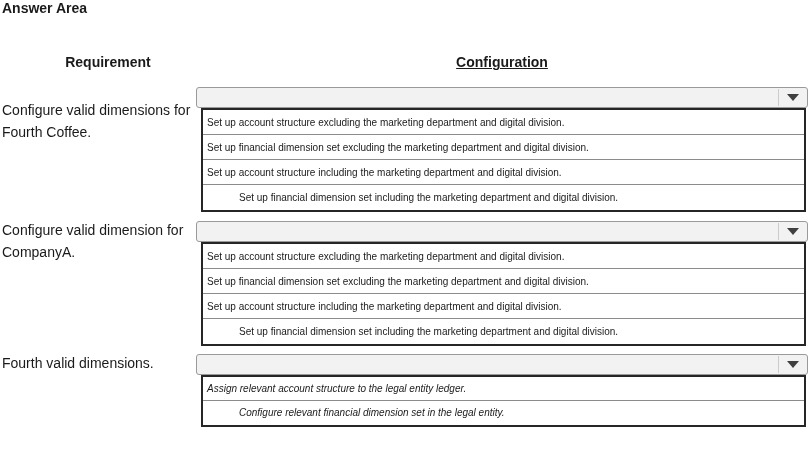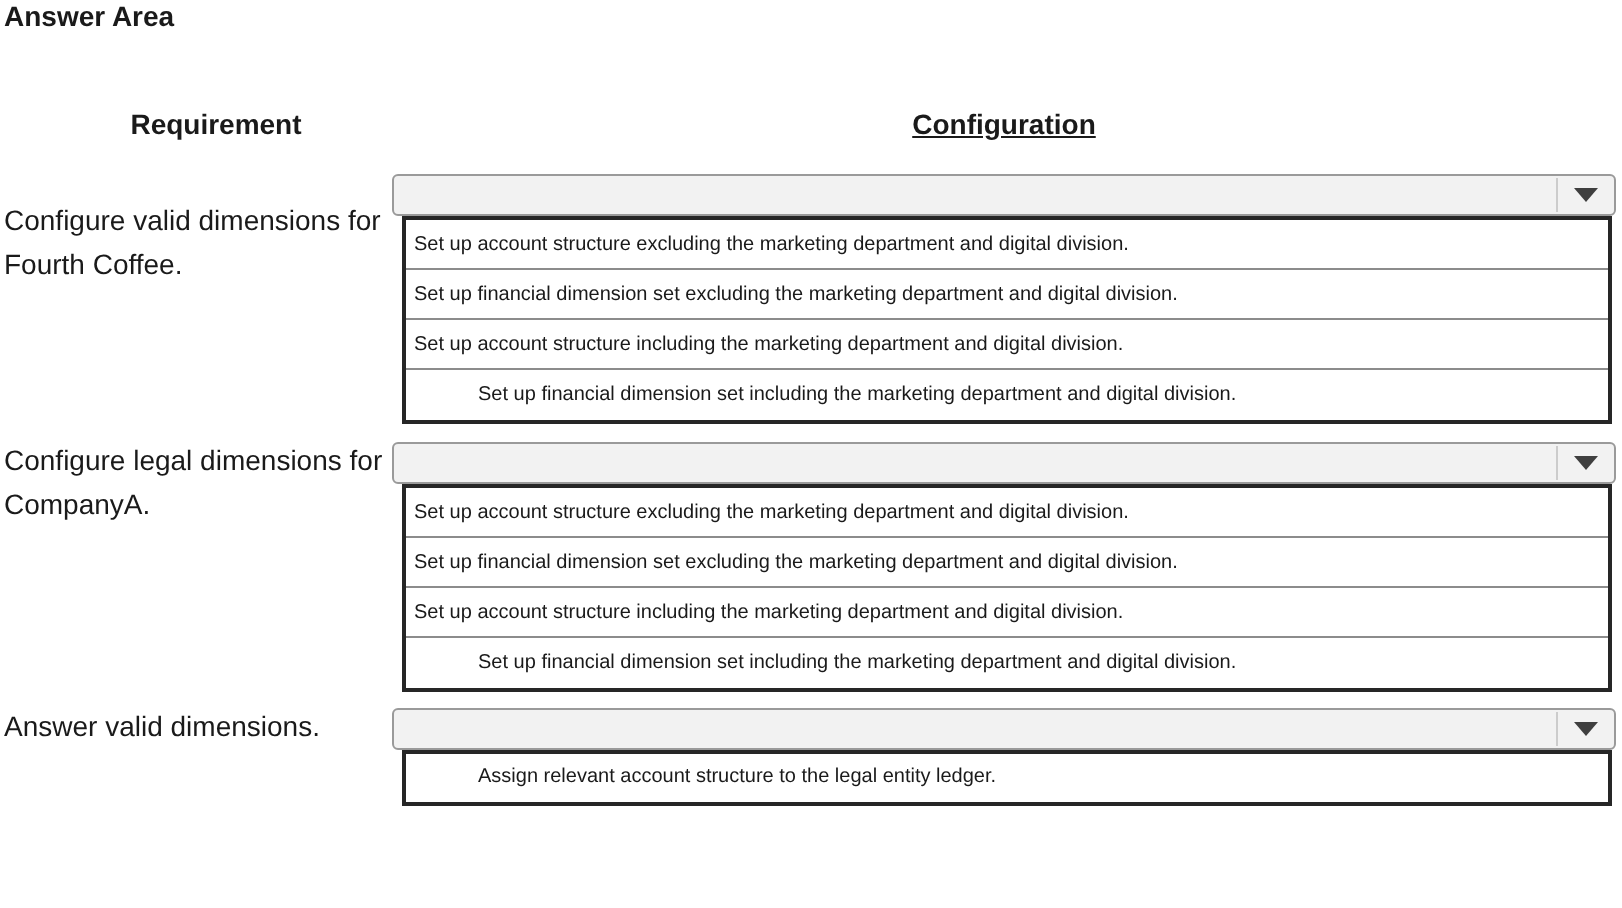--- a/index.html
+++ b/index.html
@@ -76,21 +76,21 @@
   .list-2{top:242px;}
   .list-3{top:375px;}
   .opt{
     height:25px;line-height:25px;
     padding-left:4px;
     font-size:10px;
     white-space:nowrap;overflow:hidden;
     border-bottom:1px solid var(--row_divider);
     cursor:pointer;
   }
-  .list-3 .opt{height:24px;line-height:24px;}
+  .list-3 .opt{height:24px;line-height:24px;font-style:italic;}
   .opt:last-child{border-bottom:none;margin-left:32px;}
 </style>
 </head>
 <body>
 
 <div class="abs title">Answer Area</div>
 
 <div class="abs col-header req">Requirement</div>
 <div class="abs col-header conf">Configuration</div>
 
@@ -101,36 +101,37 @@
       <span class="dd-arrow"></span>
     </span>
 </div>
 <div class="abs options-list list-1">
   <div class="opt">Set up account structure excluding the marketing department and digital division.</div>
   <div class="opt">Set up financial dimension set excluding the marketing department and digital division.</div>
   <div class="opt">Set up account structure including the marketing department and digital division.</div>
   <div class="opt">Set up financial dimension set including the marketing department and digital division.</div>
 </div>
 
-<div class="abs req-label req-2">Configure legal dimensions for CompanyA.</div>
+<div class="abs req-label req-2">Configure valid dimension for CompanyA.</div>
 <div class="abs dropdown dd-2">
   <span class="dd-value"></span>
   <span class="dd-arrow-btn">
       <span class="dd-arrow"></span>
     </span>
 </div>
 <div class="abs options-list list-2">
   <div class="opt">Set up account structure excluding the marketing department and digital division.</div>
   <div class="opt">Set up financial dimension set excluding the marketing department and digital division.</div>
   <div class="opt">Set up account structure including the marketing department and digital division.</div>
   <div class="opt">Set up financial dimension set including the marketing department and digital division.</div>
 </div>
 
-<div class="abs req-label req-3">Answer valid dimensions.</div>
+<div class="abs req-label req-3">Fourth valid dimensions.</div>
 <div class="abs dropdown dd-3">
   <span class="dd-value"></span>
   <span class="dd-arrow-btn">
       <span class="dd-arrow"></span>
     </span>
 </div>
 <div class="abs options-list list-3">
   <div class="opt">Assign relevant account structure to the legal entity ledger.</div>
+  <div class="opt">Configure relevant financial dimension set in the legal entity.</div>
 </div>
 
 </body></html>

